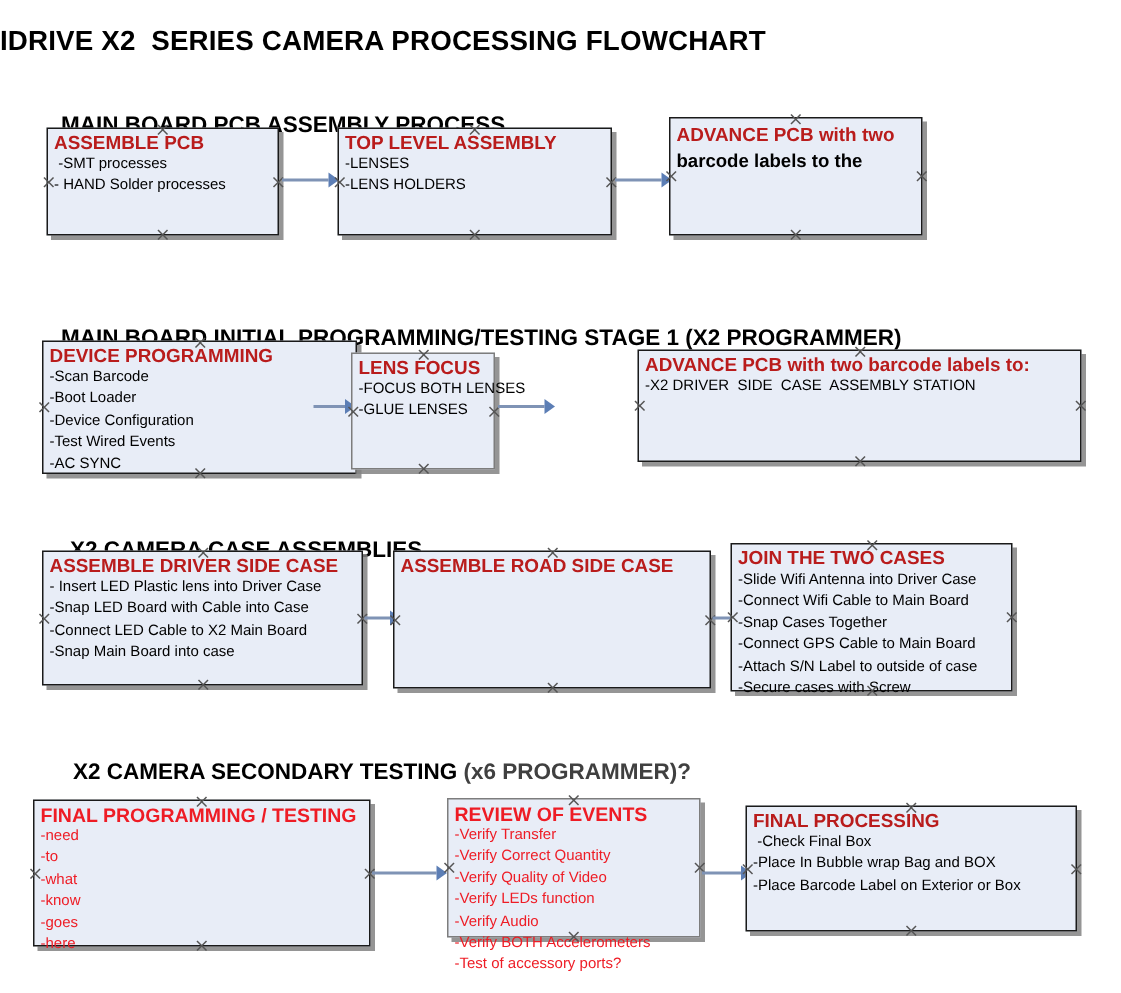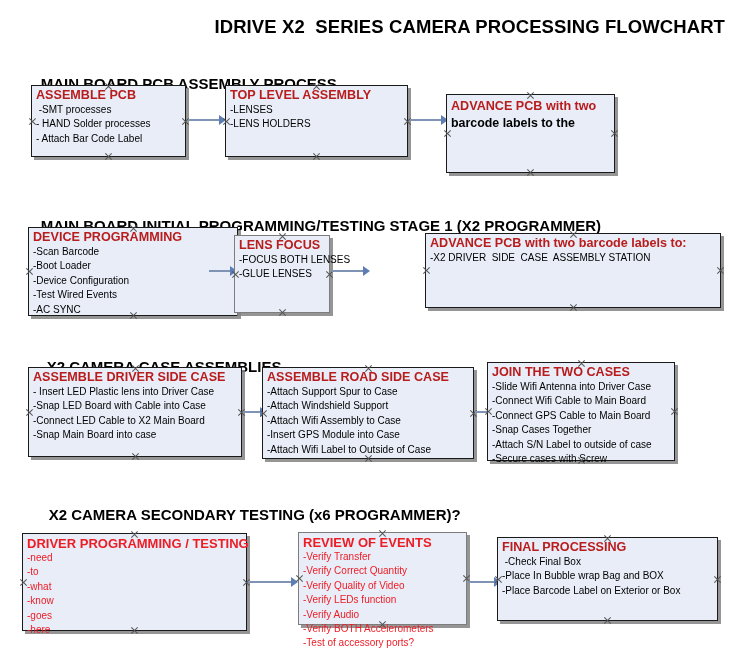--- a/index.html
+++ b/index.html
@@ -19,36 +19,36 @@
     background: #ffffff;
     overflow: hidden;
   }
 
   
   .doc-title {
     position: absolute;
     left: 0;
     top: 16px;
     width: 725px;
-    text-align: right;
+    text-align: left;
     font-size: 18.5px;
     font-weight: bold;
     letter-spacing: 0.1px;
     white-space: pre;
     color: #000;
   }
   .section-title {
     position: absolute;
     font-size: 15px;
     font-weight: bold;
     white-space: pre;
     color: #000;
   }
   .section-title .red {
-    color: #000000;
+    color: #404040;
   }
 
   
   .node {
     position: absolute;
     box-sizing: border-box;
     background: #e8edf7;
     border: 1.3px solid #1a1a1a;
     overflow: visible;
   }
@@ -144,21 +144,20 @@
   <div class="section-title" style="left:24px; top:58px;">
     <span>MAIN BOARD PCB ASSEMBLY PROCESS</span>
   </div>
 
   <div class="node shadow" style="left:31px; top:85px; width:155px; height:72px;">
     <div class="node-inner">
       <div class="node-title">ASSEMBLE PCB</div>
       <div class="node-body">
         <div class="node-line"> -SMT processes</div>
         <div class="node-line">- HAND Solder processes</div>
-        <div class="node-line">- Attach Bar Code Label</div>
       </div>
     </div>
     <span class="handle" style="left:50%; top:0;"></span>
     <span class="handle" style="left:50%; top:100%;"></span>
     <span class="handle" style="left:0; top:50%;"></span>
     <span class="handle" style="left:100%; top:50%;"></span>
   </div>
 
   <div class="arrow" style="left:188px; top:115px; width:38px;">
     <span class="shaft" style="width:31px;"></span>
@@ -177,21 +176,21 @@
     <span class="handle" style="left:50%; top:100%;"></span>
     <span class="handle" style="left:0; top:50%;"></span>
     <span class="handle" style="left:100%; top:50%;"></span>
   </div>
 
   <div class="arrow" style="left:410px; top:115px; width:38px;">
     <span class="shaft" style="width:31px;"></span>
     <span class="head" style="left:31px;"></span>
   </div>
 
-  <div class="node shadow" style="left:446px; top:78px; width:169px; height:79px;margin-top:16px;">
+  <div class="node shadow" style="left:446px; top:78px; width:169px; height:79px;">
     <div class="node-inner" style="top:4px;">
       <div class="node-title">ADVANCE PCB with two</div>
       <div class="node-body bold">
         <div class="node-line">barcode labels to the</div>
       </div>
     </div>
     <span class="handle" style="left:50%; top:0;"></span>
     <span class="handle" style="left:50%; top:100%;"></span>
     <span class="handle" style="left:0; top:50%;"></span>
     <span class="handle" style="left:100%; top:50%;"></span>
@@ -276,64 +275,57 @@
   </div>
 
   <div class="arrow" style="left:243px; top:407px; width:24px;">
     <span class="shaft" style="width:17px;"></span>
     <span class="head" style="left:17px;"></span>
   </div>
 
   <div class="node shadow" style="left:262px; top:367px; width:212px; height:92px;">
     <div class="node-inner">
       <div class="node-title">ASSEMBLE ROAD SIDE CASE</div>
-      <div class="node-body">
-        <div class="node-line">-Attach Support Spur to Case</div>
-        <div class="node-line">-Attach Windshield Support</div>
-        <div class="node-line">-Attach Wifi Assembly to Case</div>
-        <div class="node-line">-Insert GPS Module into Case</div>
-        <div class="node-line">-Attach Wifi Label to Outside of Case</div>
-      </div>
     </div>
     <span class="handle" style="left:50%; top:0;"></span>
     <span class="handle" style="left:50%; top:100%;"></span>
     <span class="handle" style="left:0; top:50%;"></span>
     <span class="handle" style="left:100%; top:50%;"></span>
   </div>
 
   <div class="arrow" style="left:475px; top:407px; width:22px;">
     <span class="shaft" style="width:15px;"></span>
     <span class="head" style="left:15px;"></span>
   </div>
 
   <div class="node shadow" style="left:487px; top:362px; width:188px; height:99px;">
     <div class="node-inner">
       <div class="node-title">JOIN THE TWO CASES</div>
       <div class="node-body">
         <div class="node-line">-Slide Wifi Antenna into Driver Case</div>
         <div class="node-line">-Connect Wifi Cable to Main Board</div>
+        <div class="node-line">-Snap Cases Together</div>
         <div class="node-line">-Connect GPS Cable to Main Board</div>
-        <div class="node-line">-Snap Cases Together</div>
         <div class="node-line">-Attach S/N Label to outside of case</div>
         <div class="node-line">-Secure cases with Screw</div>
       </div>
     </div>
     <span class="handle" style="left:50%; top:0;"></span>
     <span class="handle" style="left:50%; top:100%;"></span>
     <span class="handle" style="left:0; top:50%;"></span>
     <span class="handle" style="left:100%; top:50%;"></span>
   </div>
 
   <div class="section-title" style="left:32px; top:489px;">
     <span>X2 CAMERA SECONDARY TESTING </span><span class="red">(x6 PROGRAMMER)?</span>
   </div>
 
   <div class="node shadow" style="left:22px; top:533px; width:225px; height:98px;">
     <div class="node-inner">
-      <div class="node-title red">DRIVER PROGRAMMING / TESTING</div>
+      <div class="node-title red">FINAL PROGRAMMING / TESTING</div>
       <div class="node-body">
         <div class="node-line red">-need</div>
         <div class="node-line red">-to</div>
         <div class="node-line red">-what</div>
         <div class="node-line red">-know</div>
         <div class="node-line red">-goes</div>
         <div class="node-line red">-here</div>
       </div>
     </div>
     <span class="handle" style="left:50%; top:0;"></span>

